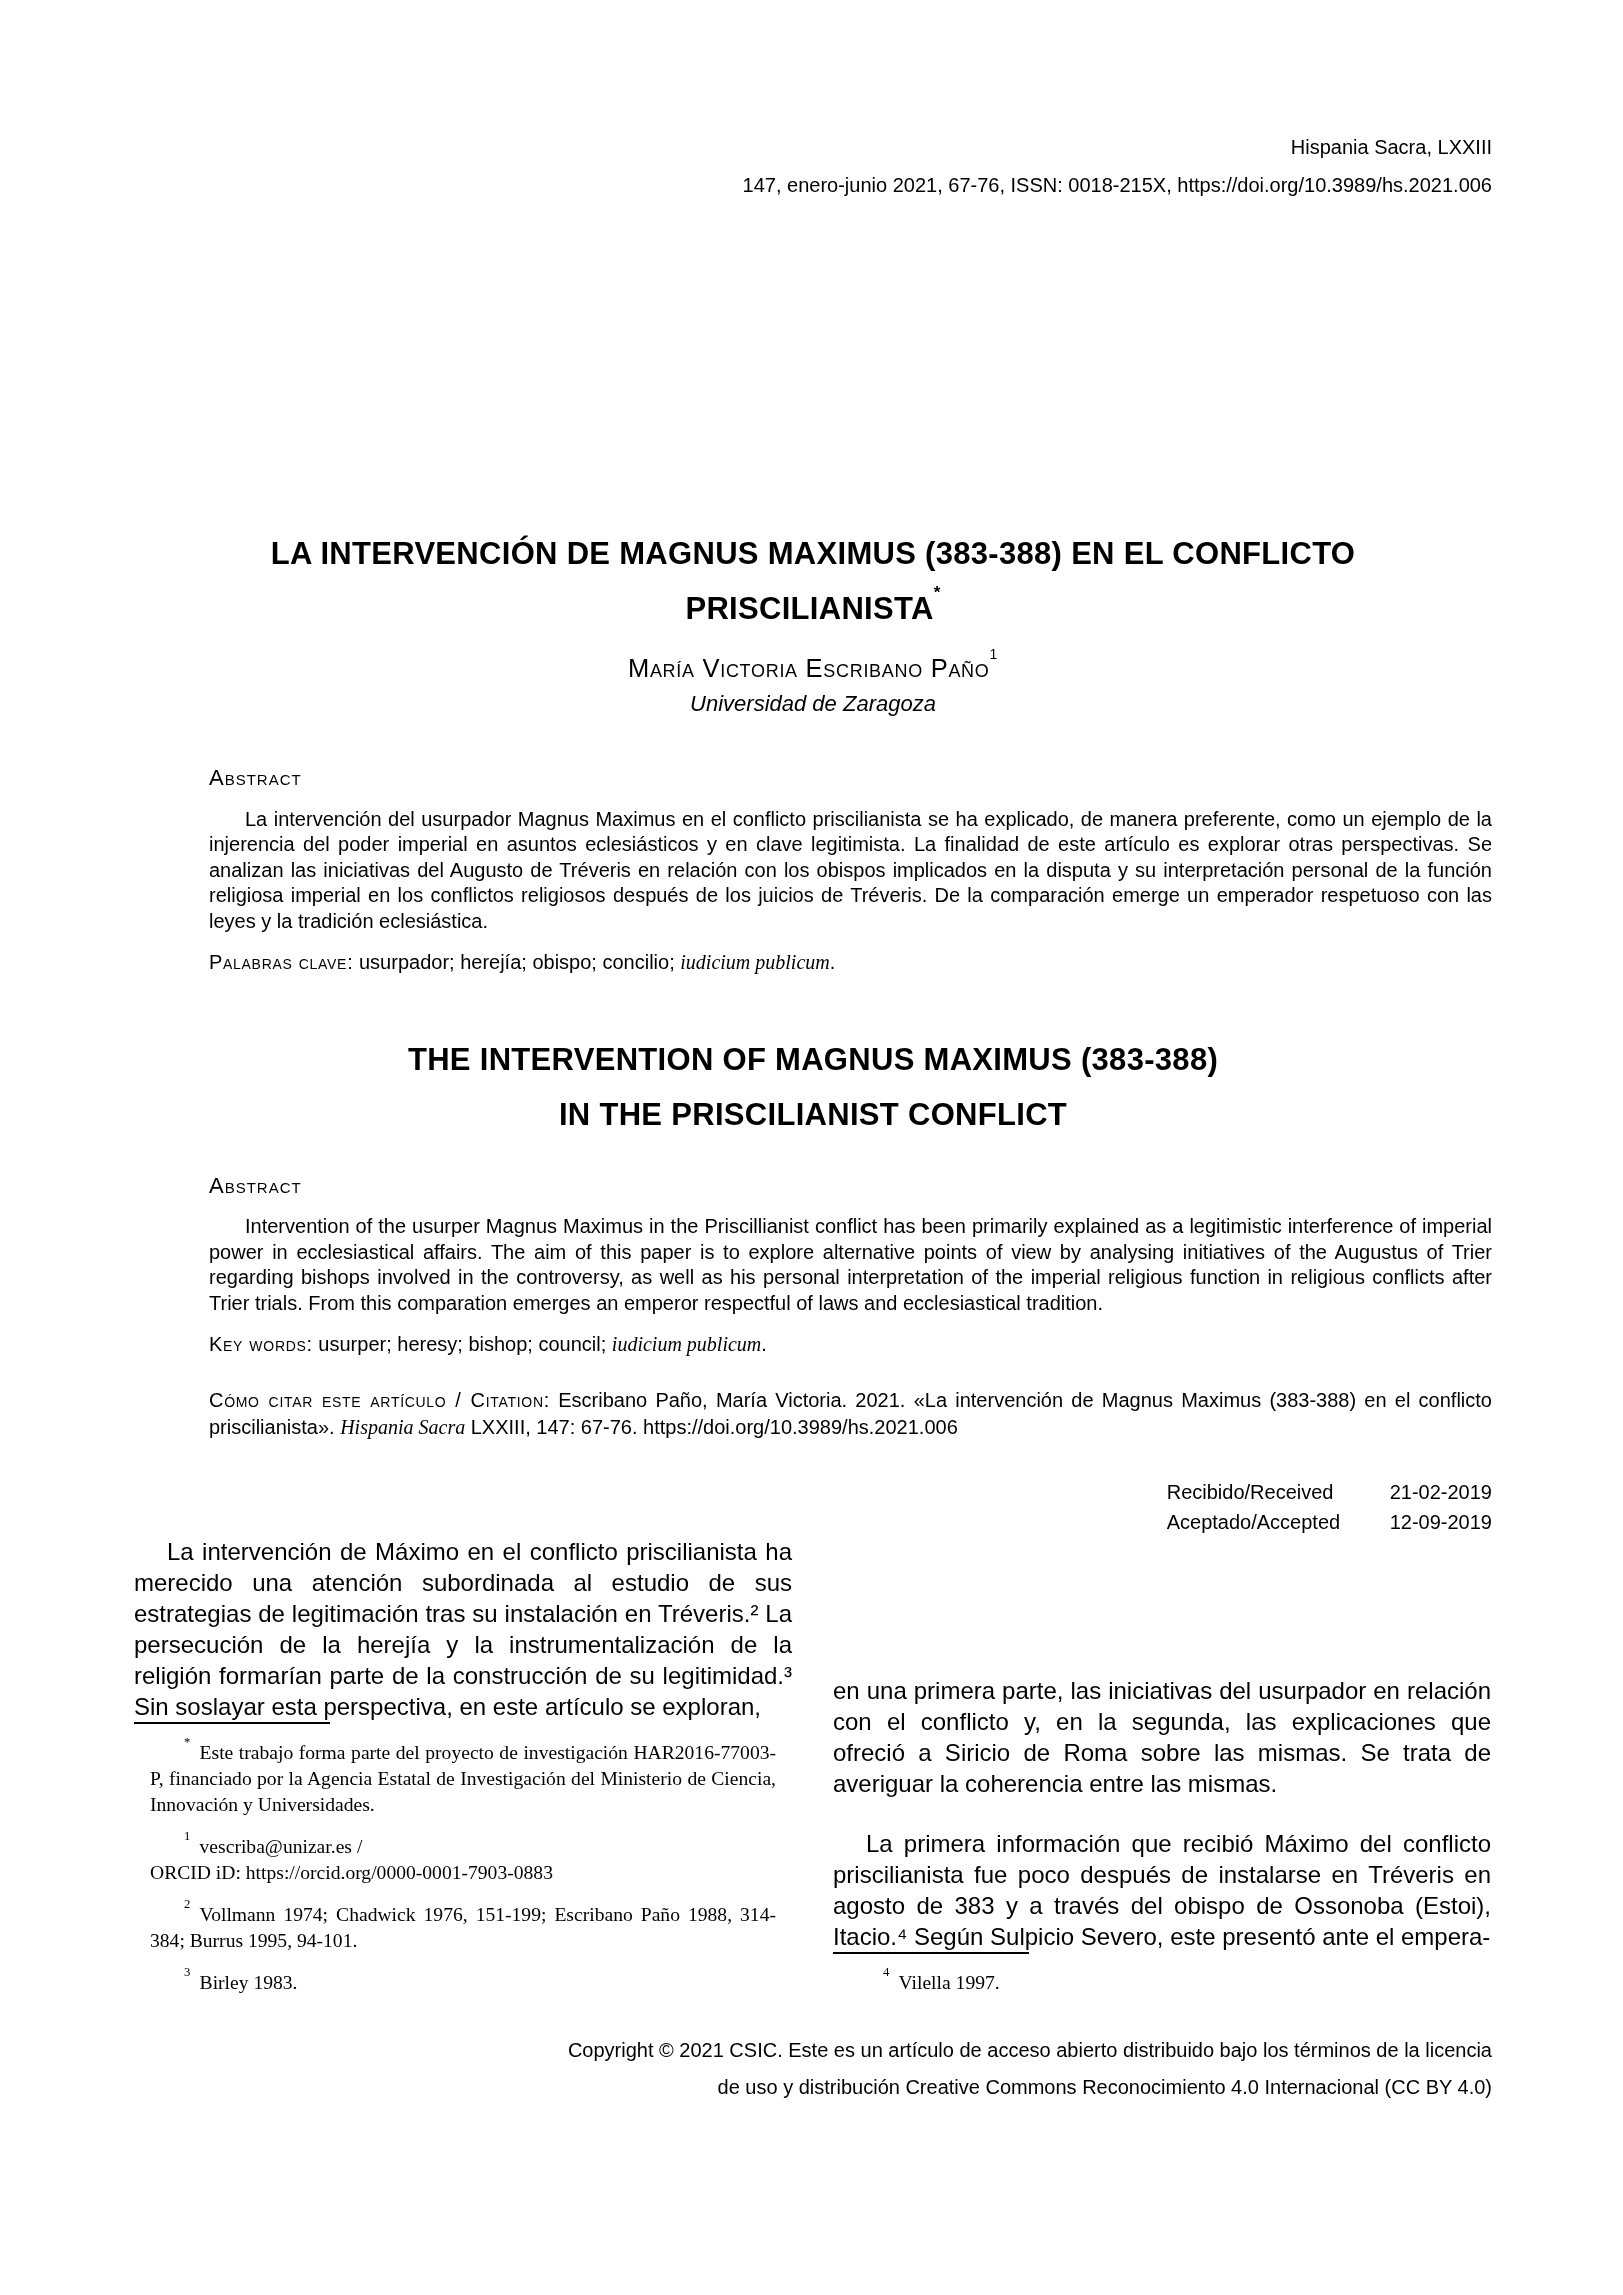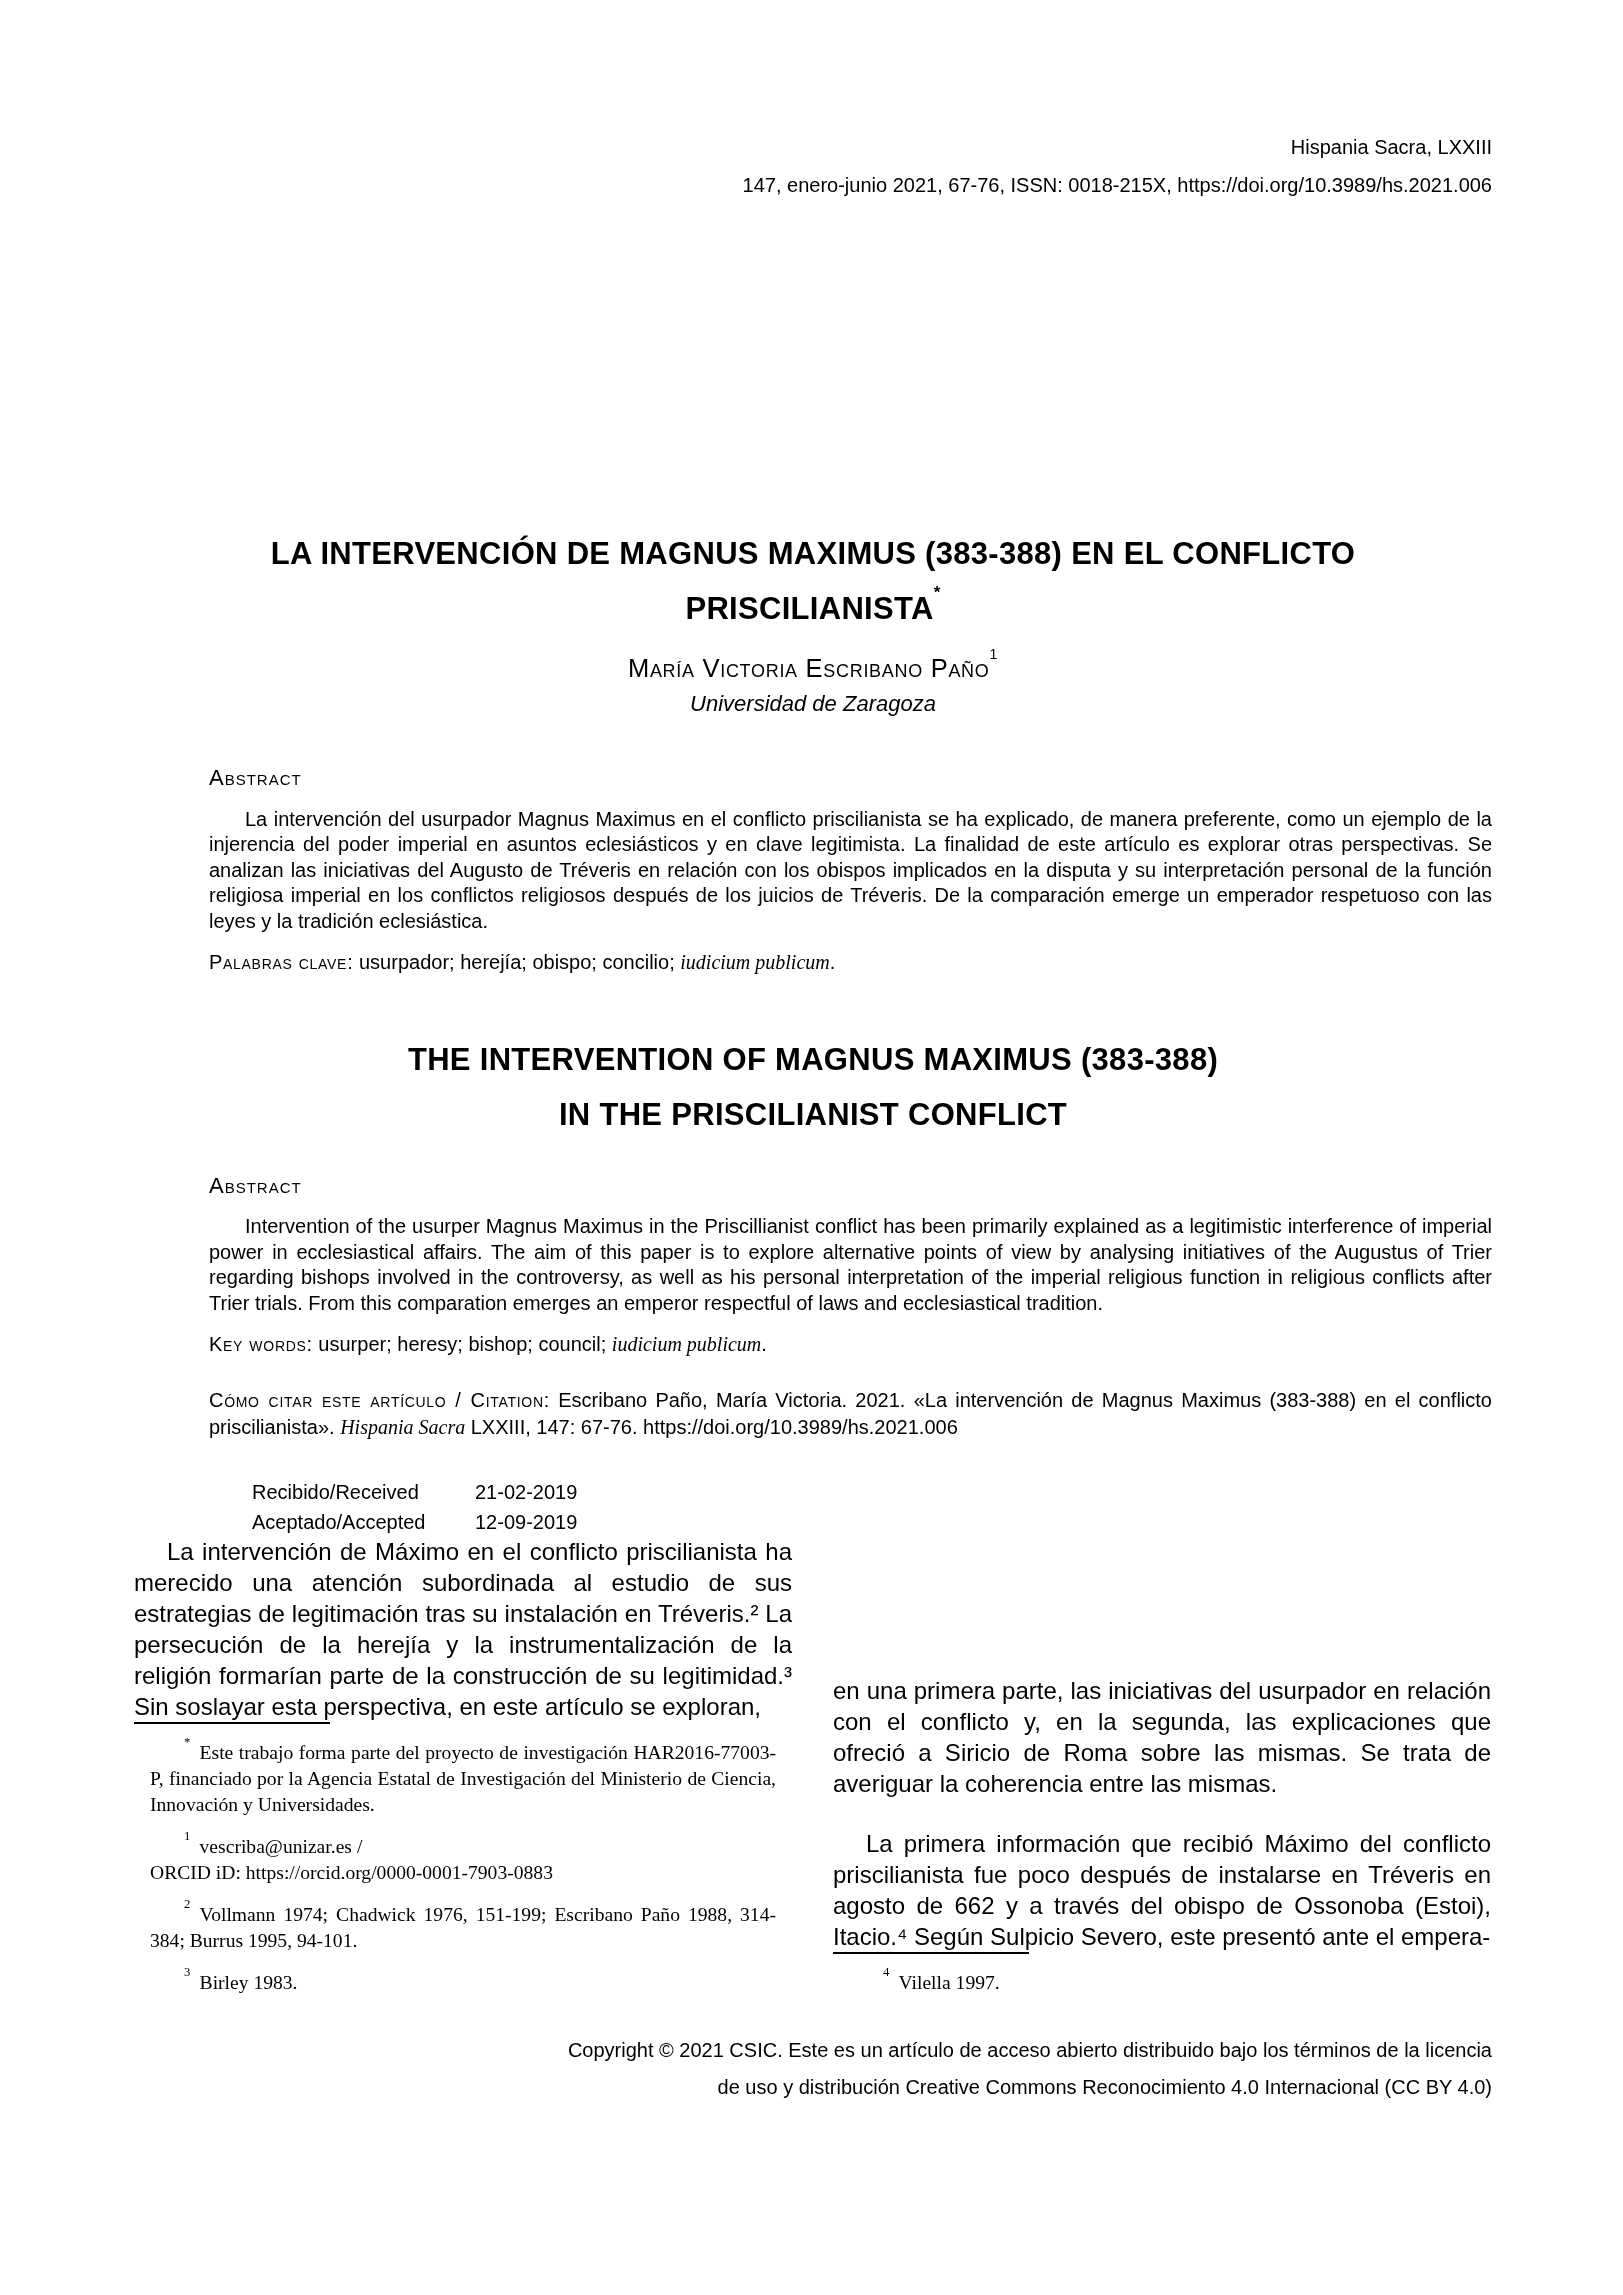--- a/index.html
+++ b/index.html
@@ -30,21 +30,21 @@
   .abs-block.first{margin-top:48px;}
   .abs-block.second{margin-top:31px;}
   .abs-head{font-variant:small-caps;font-size:22px;letter-spacing:1px;}
   .abs-body{margin:15.7px 0 0 0;font-size:20px;line-height:25.5px;text-align:justify;text-indent:36px;}
   .abs-kw{margin:15.7px 0 0 0;font-size:20px;line-height:25.5px;text-align:justify;}
   .sc{font-variant:small-caps;letter-spacing:0.7px;}
 
   .cite{margin:30px 0 0 75px;font-size:20px;line-height:27px;text-align:justify;}
 
   .dates{margin:36px 0 0 118px;font-size:20px;line-height:30px;}
-  .date-row{display:flex;}
+  .date-row{display:flex;justify-content:flex-end;}
   .date-label{width:223px;}
 
   
   .cols{display:flex;gap:41px;margin-top:33px;height:442px;align-items:flex-end;}
   .col{width:658px;display:flex;flex-direction:column;}
   .body-p{margin:0;font-size:24px;line-height:31px;text-align:justify;}
   .indent{text-indent:33px;}
   .p2{margin-top:29px;}
   .sec-head{margin:34px 0 0 0;font-size:23.6px;font-weight:normal;
             font-variant:small-caps;letter-spacing:0.3px;}
@@ -137,21 +137,21 @@
         <p class="fn">
           <sup>3</sup><span>Birley 1983.</span>
         </p>
       </div>
     </div>
 
     <div class="col">
       <p class="body-p">en una primera parte, las iniciativas del usurpador en relación con el conflicto y, en la segunda, las explicaciones que ofreció a Siricio de Roma sobre las mismas. Se trata de averiguar la coherencia entre las mismas.</p>
 
 
-      <p class="body-p indent p2">La primera información que recibió Máximo del conflicto priscilianista fue poco después de instalarse en Tréveris en agosto de 662 y a través del obispo de Ossonoba (Estoi), Itacio.⁴ Según Sulpicio Severo, este presentó ante el empera-</p>
+      <p class="body-p indent p2">La primera información que recibió Máximo del conflicto priscilianista fue poco después de instalarse en Tréveris en agosto de 383 y a través del obispo de Ossonoba (Estoi), Itacio.⁴ Según Sulpicio Severo, este presentó ante el empera-</p>
 
       <div class="fn-block">
         <div class="fn-rule"></div>
         <p class="fn">
           <sup>4</sup><span>Vilella 1997.</span>
         </p>
       </div>
     </div>
 
   </div>

